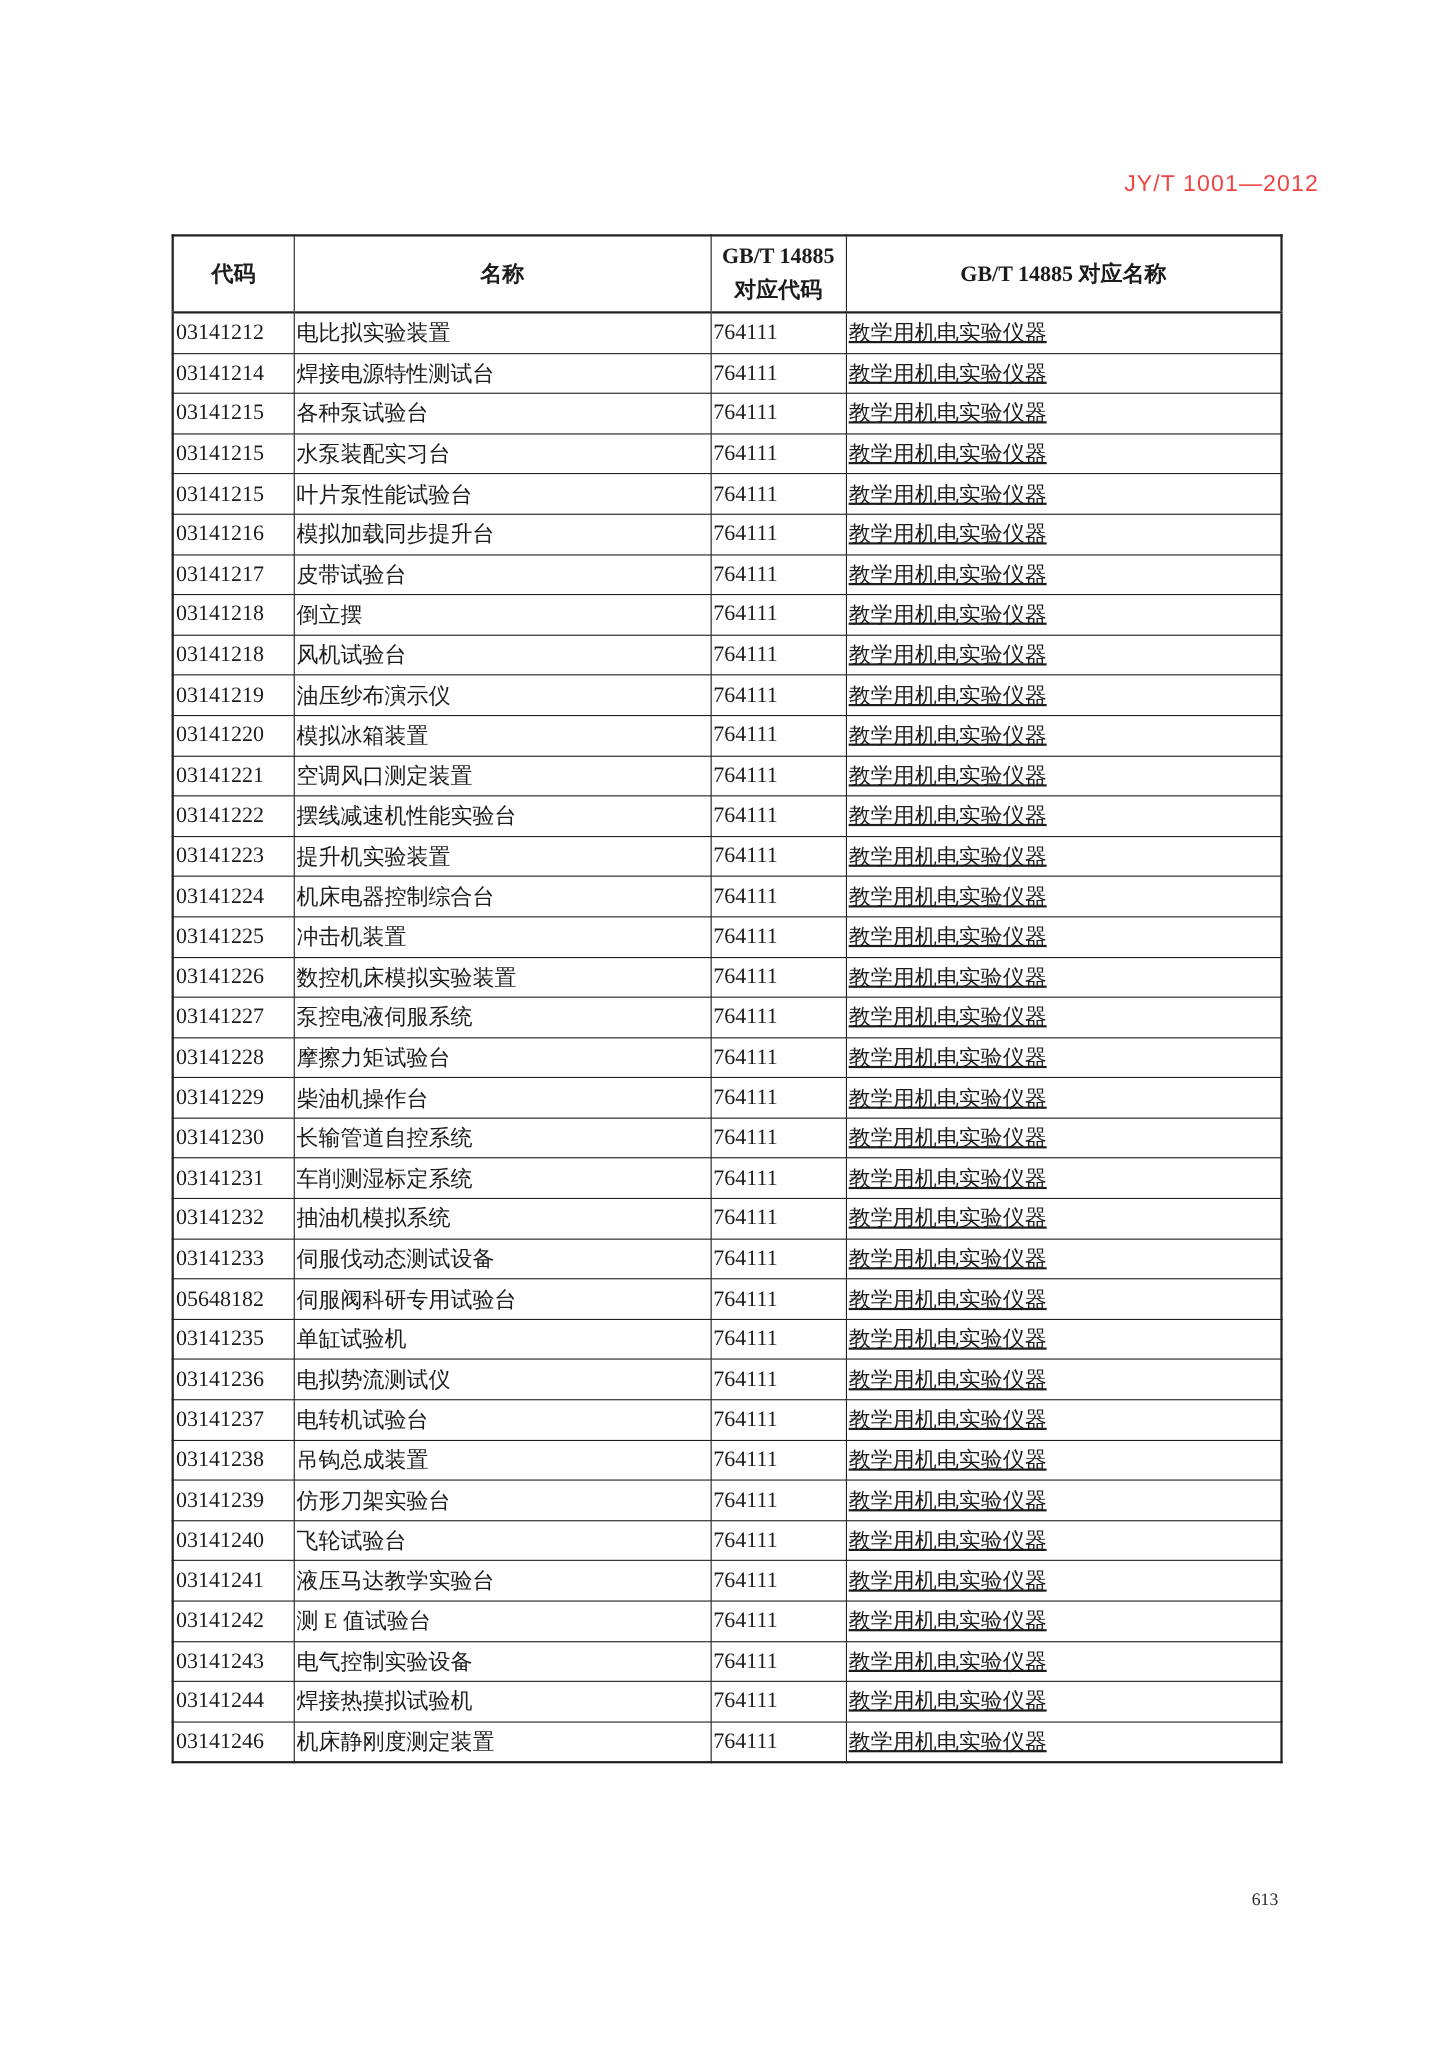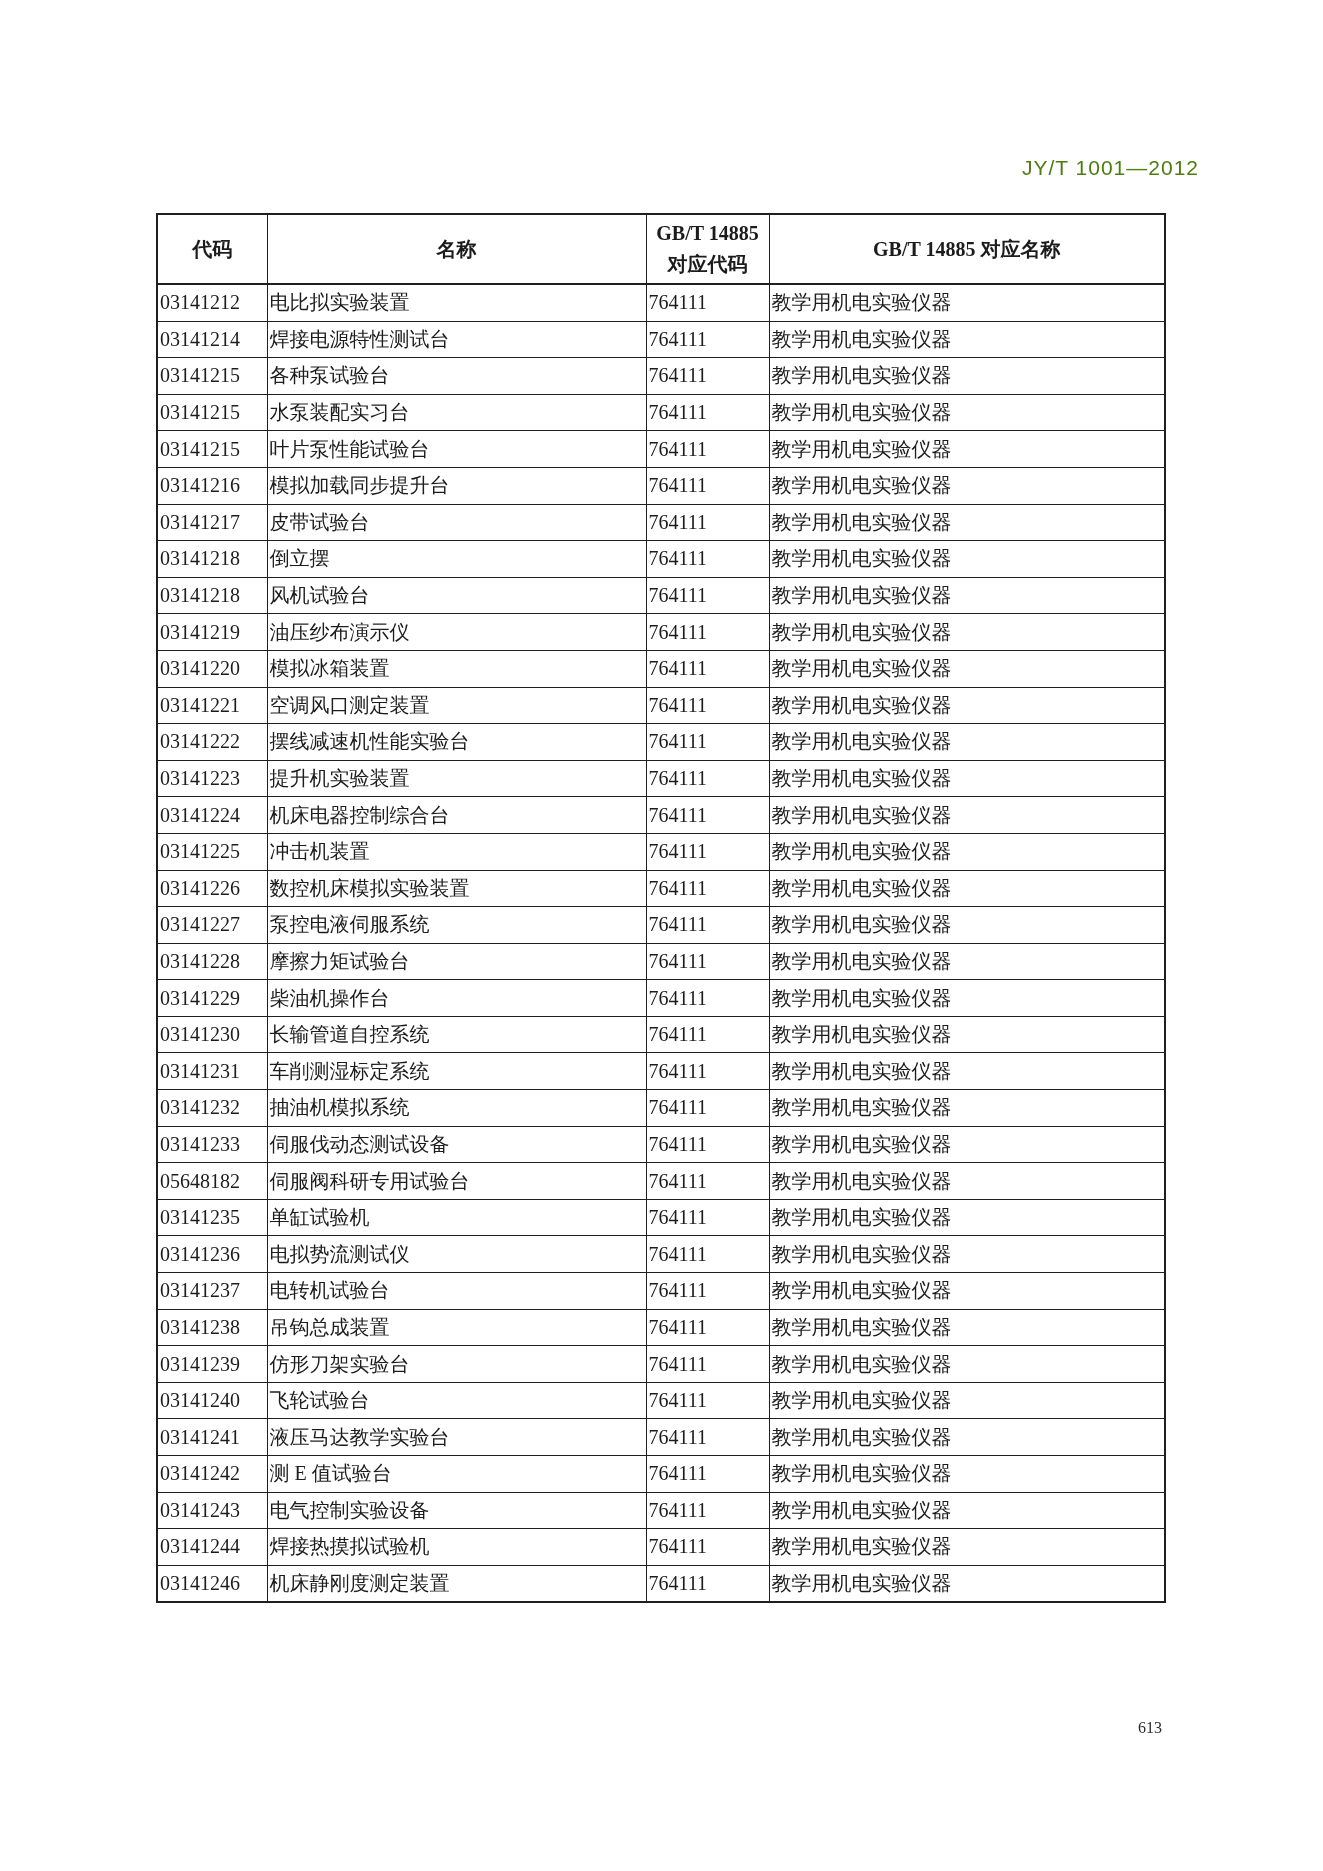--- a/index.html
+++ b/index.html
@@ -14,21 +14,21 @@
     font-family: "Liberation Serif", "DejaVu Serif", serif;
     color: #1c1c1c;
   }
   .doc-number {
     position: absolute;
     top: 156px;
     right: 124px;
     font-family: "Liberation Sans", "DejaVu Sans", sans-serif;
     font-size: 21px;
     letter-spacing: 1px;
-    color: #4d7c0f;
+    color: #ef4444;
     white-space: nowrap;
   }
   table.code-table {
     position: absolute;
     left: 156px;
     top: 213px;
     width: 1008px;
     border-collapse: collapse;
     table-layout: fixed;
     border: 2px solid #1f1f1f;
@@ -51,21 +51,21 @@
   .code-table tbody td {
     height: 35.6px;
     font-size: 20px;
     font-weight: normal;
     vertical-align: middle;
     padding: 0 2px;
   }
   td.col-code   { padding-left: 2px; }
   td.col-name   { padding-left: 7px; }
   td.col-gbcode { padding-left: 3px; margin-left: 12px; }
-  td.col-gbname { padding-left: 7px; }
+  td.col-gbname { padding-left: 7px; text-decoration: underline; }
   .page-number {
     position: absolute;
     top: 1719px;
     left: 1138px;
     font-size: 16px;
     color: #2b2b2b;
   }
 </style>
 </head>
 <body>

